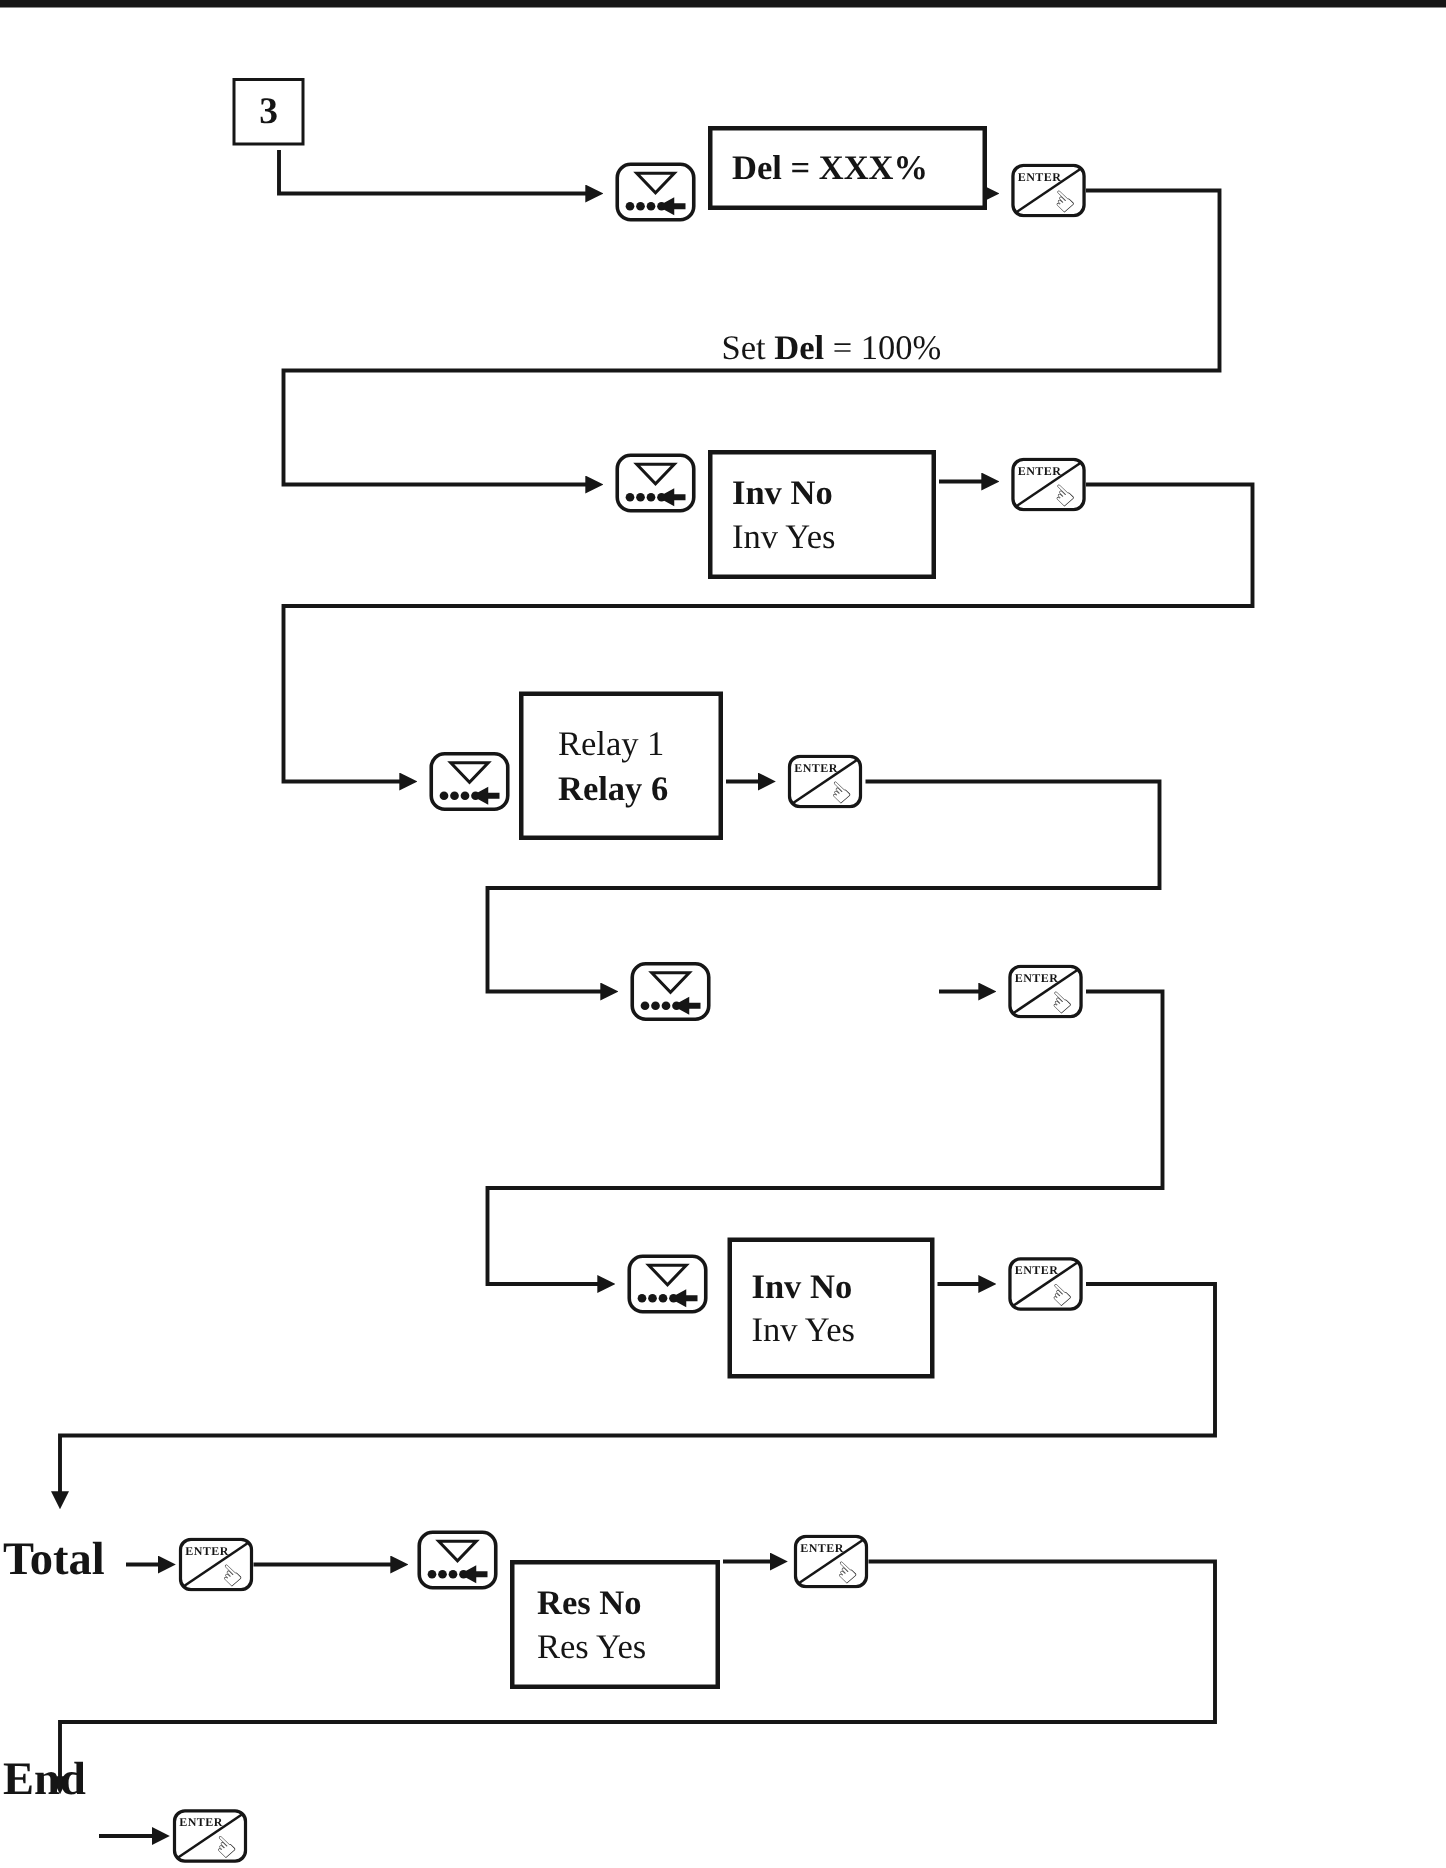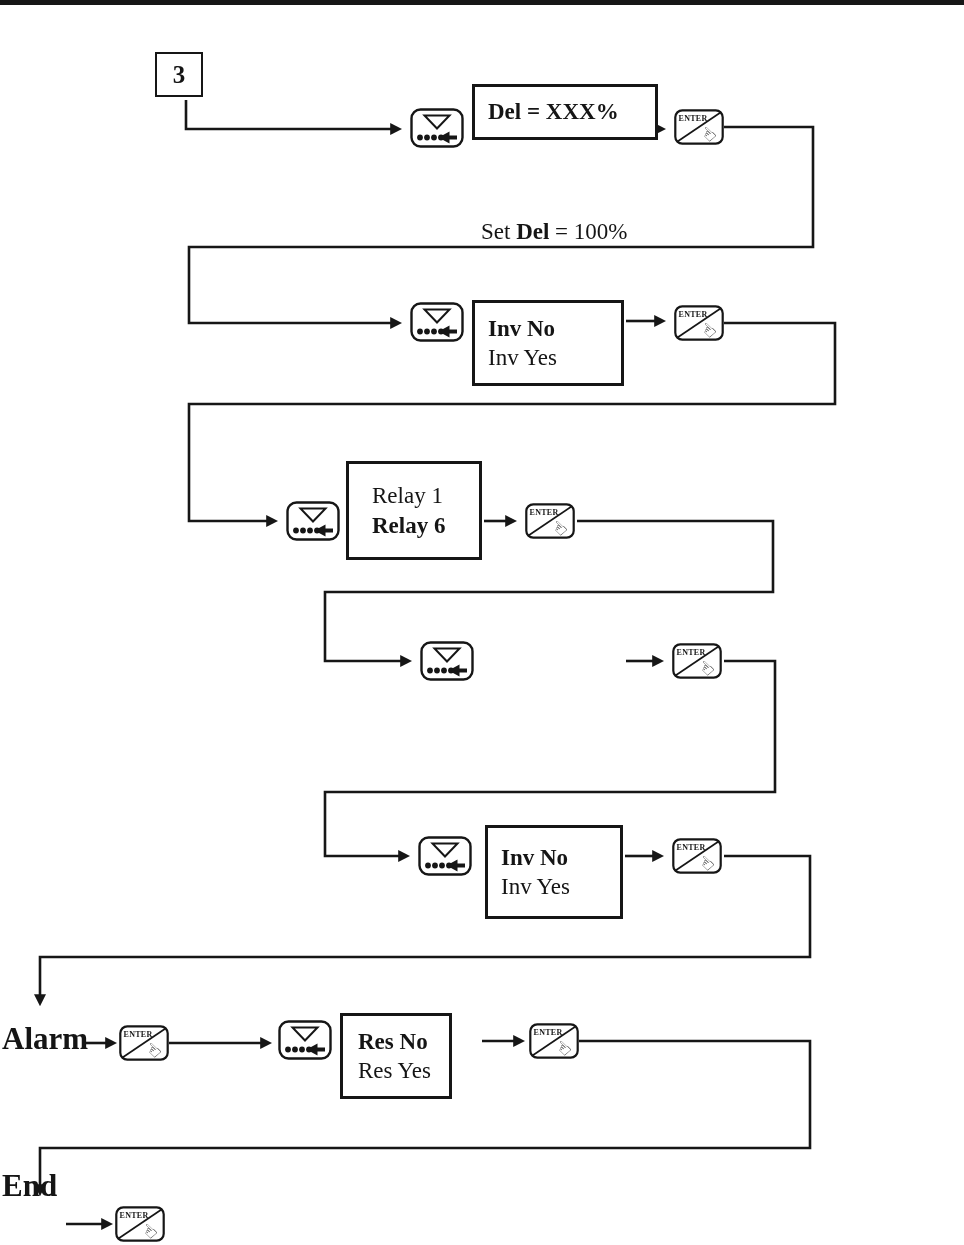--- a/index.html
+++ b/index.html
@@ -124,28 +124,28 @@
       <use href="#sym-scroll"></use>
     </svg>
   <div class="screen abs" style="left:485px;top:825px;width:138px;height:94px;padding-left:13px">
     <div class="ln b">Inv No</div>
     <div class="ln sm">Inv Yes</div>
   </div>
   <svg class="key abs" style="left:672px;top:838px;width:50px;height:36px">
       <use href="#sym-enter"></use>
     </svg>
 
-  <div class="big-label abs" style="left:2px;top:1021px">Alarm</div>
+  <div class="big-label abs" style="left:2px;top:1021px">Total</div>
   <svg class="key abs" style="left:119px;top:1025px;width:50px;height:36px">
       <use href="#sym-enter"></use>
     </svg>
   <svg class="key abs" style="left:278px;top:1020px;width:54px;height:40px">
       <use href="#sym-scroll"></use>
     </svg>
-  <div class="screen abs" style="left:340px;top:1013px;width:112px;height:86px;padding-left:15px">
+  <div class="screen abs" style="left:340px;top:1040px;width:140px;height:86px;padding-left:15px">
     <div class="ln b">Res No</div>
     <div class="ln">Res Yes</div>
   </div>
   <svg class="key abs" style="left:529px;top:1023px;width:50px;height:36px">
       <use href="#sym-enter"></use>
     </svg>
 
   <div class="big-label abs" style="left:2px;top:1168px">End</div>
   <svg class="key abs" style="left:115px;top:1206px;width:50px;height:36px">
       <use href="#sym-enter"></use>

